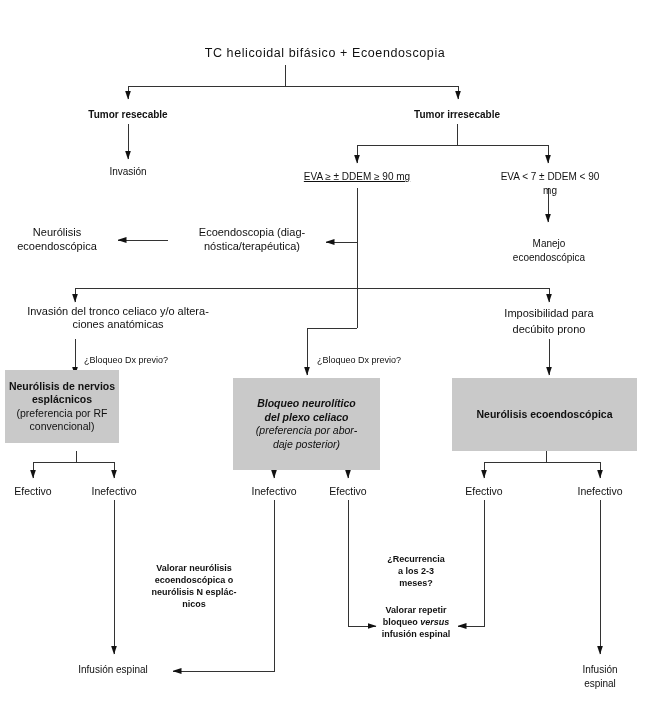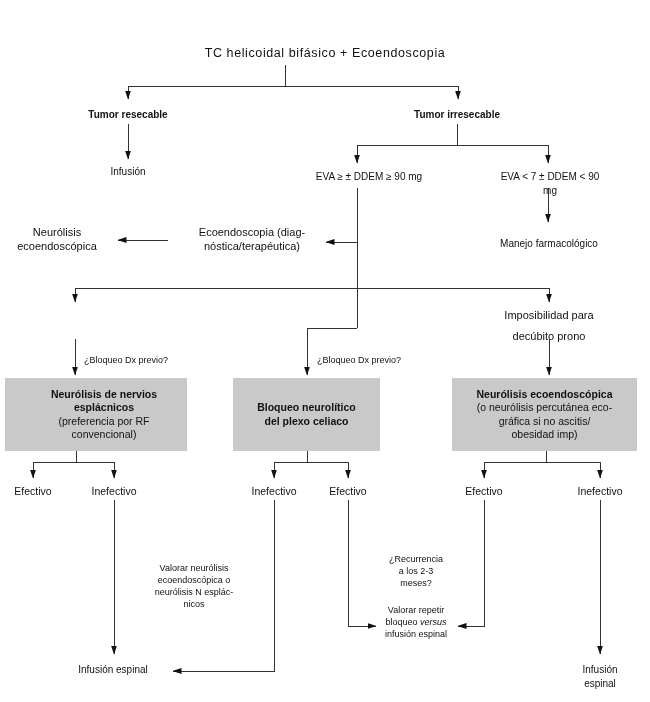--- a/index.html
+++ b/index.html
@@ -3,21 +3,21 @@
 <meta charset="utf-8">
 <style>
   html,body{margin:0;padding:0;background:#ffffff;}
   #page{position:relative;width:650px;height:702px;background:#ffffff;overflow:hidden;
         font-family:"Liberation Sans","DejaVu Sans",sans-serif;color:#111;margin-top:41px;}
   svg.wires{position:absolute;left:0;top:0;z-index:1;}
   .node{position:absolute;transform:translateX(-50%);text-align:center;white-space:pre-line;
         font-size:10px;line-height:13.5px;z-index:2;color:#111;}
   .b{font-weight:bold;}
   .i{font-style:italic;}
-  .small{font-size:9px;line-height:12px;}
+  .small{font-size:9px;line-height:12px;font-weight:bold;}
   .lab{position:absolute;white-space:nowrap;font-size:9px;z-index:2;}
   .gbox{position:absolute;background:#c9c9c9;z-index:2;display:flex;flex-direction:column;
         justify-content:center;text-align:center;font-size:10.5px;line-height:13.5px;
         white-space:pre-line;}
   .gbox .ttl{font-weight:bold;white-space:pre-line;}
   .gbox .sub{white-space:pre-line;}
   .rule{position:absolute;left:0;top:665px;width:650px;border-top:1px solid #777;z-index:2;}
   .caption{position:absolute;left:2px;top:670px;width:646px;font-size:11px;line-height:13.5px;
            text-align:left;z-index:2;}
 </style>
@@ -104,52 +104,53 @@
         <line x1="600" y1="459" x2="600" y2="613" marker-end="url(#ah)"></line>
       </g>
     </g>
   </svg>
 
   <div class="node" style="left:325px;top:6px;font-size:12.5px;letter-spacing:.6px;">TC helicoidal bifásico + Ecoendoscopia</div>
 
   <div class="node b" style="left:128px;top:67px;">Tumor resecable</div>
   <div class="node b" style="left:457px;top:67px;">Tumor irresecable</div>
 
-  <div class="node" style="left:128px;top:124px;">Infusión</div>
+  <div class="node" style="left:128px;top:124px;">Invasión</div>
 
-  <div class="node" style="left:369px;top:129px;">EVA ≥ ± DDEM ≥ 90 mg</div>
+  <div class="node" style="left:357px;top:129px;text-decoration:underline;">EVA ≥ ± DDEM ≥ 90 mg</div>
   <div class="node" style="left:550px;top:129px;">EVA &lt; 7 ± DDEM &lt; 90 mg</div>
 
   <div class="node" style="left:252px;top:185px;font-size:11px;">Ecoendoscopia (diag-
 nóstica/terapéutica)</div>
   <div class="node" style="left:57px;top:185px;font-size:11px;">Neurólisis
 ecoendoscópica</div>
-  <div class="node" style="left:549px;top:196px;">Manejo farmacológico</div>
+  <div class="node" style="left:549px;top:196px;">Manejo ecoendoscópica</div>
 
-  <div class="node" style="left:549px;top:264px;font-size:11px;line-height:21px;">Imposibilidad para
+  <div class="node" style="left:118px;top:264px;font-size:11px;line-height:13px;">Invasión del tronco celiaco y/o altera-
+ciones anatómicas</div>
+  <div class="node" style="left:549px;top:264px;font-size:11px;line-height:16px;">Imposibilidad para
 decúbito prono</div>
 
   <div class="lab" style="left:84px;top:314px;">¿Bloqueo Dx previo?</div>
   <div class="lab" style="left:317px;top:314px;">¿Bloqueo Dx previo?</div>
 
-  <div class="gbox" style="left:5px;top:337px;width:166px;height:73px;padding-left:16px;">
+  <div class="gbox" style="left:5px;top:329px;width:114px;height:73px;">
     <div class="ttl">Neurólisis de nervios
 esplácnicos</div>
     <div class="sub">(preferencia por RF
 convencional)</div>
   </div>
-  <div class="gbox" style="left:233px;top:337px;width:147px;height:73px;">
+  <div class="gbox" style="left:233px;top:337px;width:147px;height:92px;font-style:italic;">
     <div class="ttl">Bloqueo neurolítico
 del plexo celiaco</div>
+    <div class="sub">(preferencia por abor-
+daje posterior)</div>
   </div>
   <div class="gbox" style="left:452px;top:337px;width:185px;height:73px;">
     <div class="ttl">Neurólisis ecoendoscópica</div>
-    <div class="sub">(o neurólisis percutánea eco-
-gráfica si no ascitis/
-obesidad imp)</div>
   </div>
 
   <div class="node" style="left:33px;top:444px;font-size:10.5px;">Efectivo</div>
   <div class="node" style="left:114px;top:444px;font-size:10.5px;">Inefectivo</div>
   <div class="node" style="left:274px;top:444px;font-size:10.5px;">Inefectivo</div>
   <div class="node" style="left:348px;top:444px;font-size:10.5px;">Efectivo</div>
   <div class="node" style="left:484px;top:444px;font-size:10.5px;">Efectivo</div>
   <div class="node" style="left:600px;top:444px;font-size:10.5px;">Inefectivo</div>
 
   <div class="node small" style="left:194px;top:521px;">Valorar neurólisis

